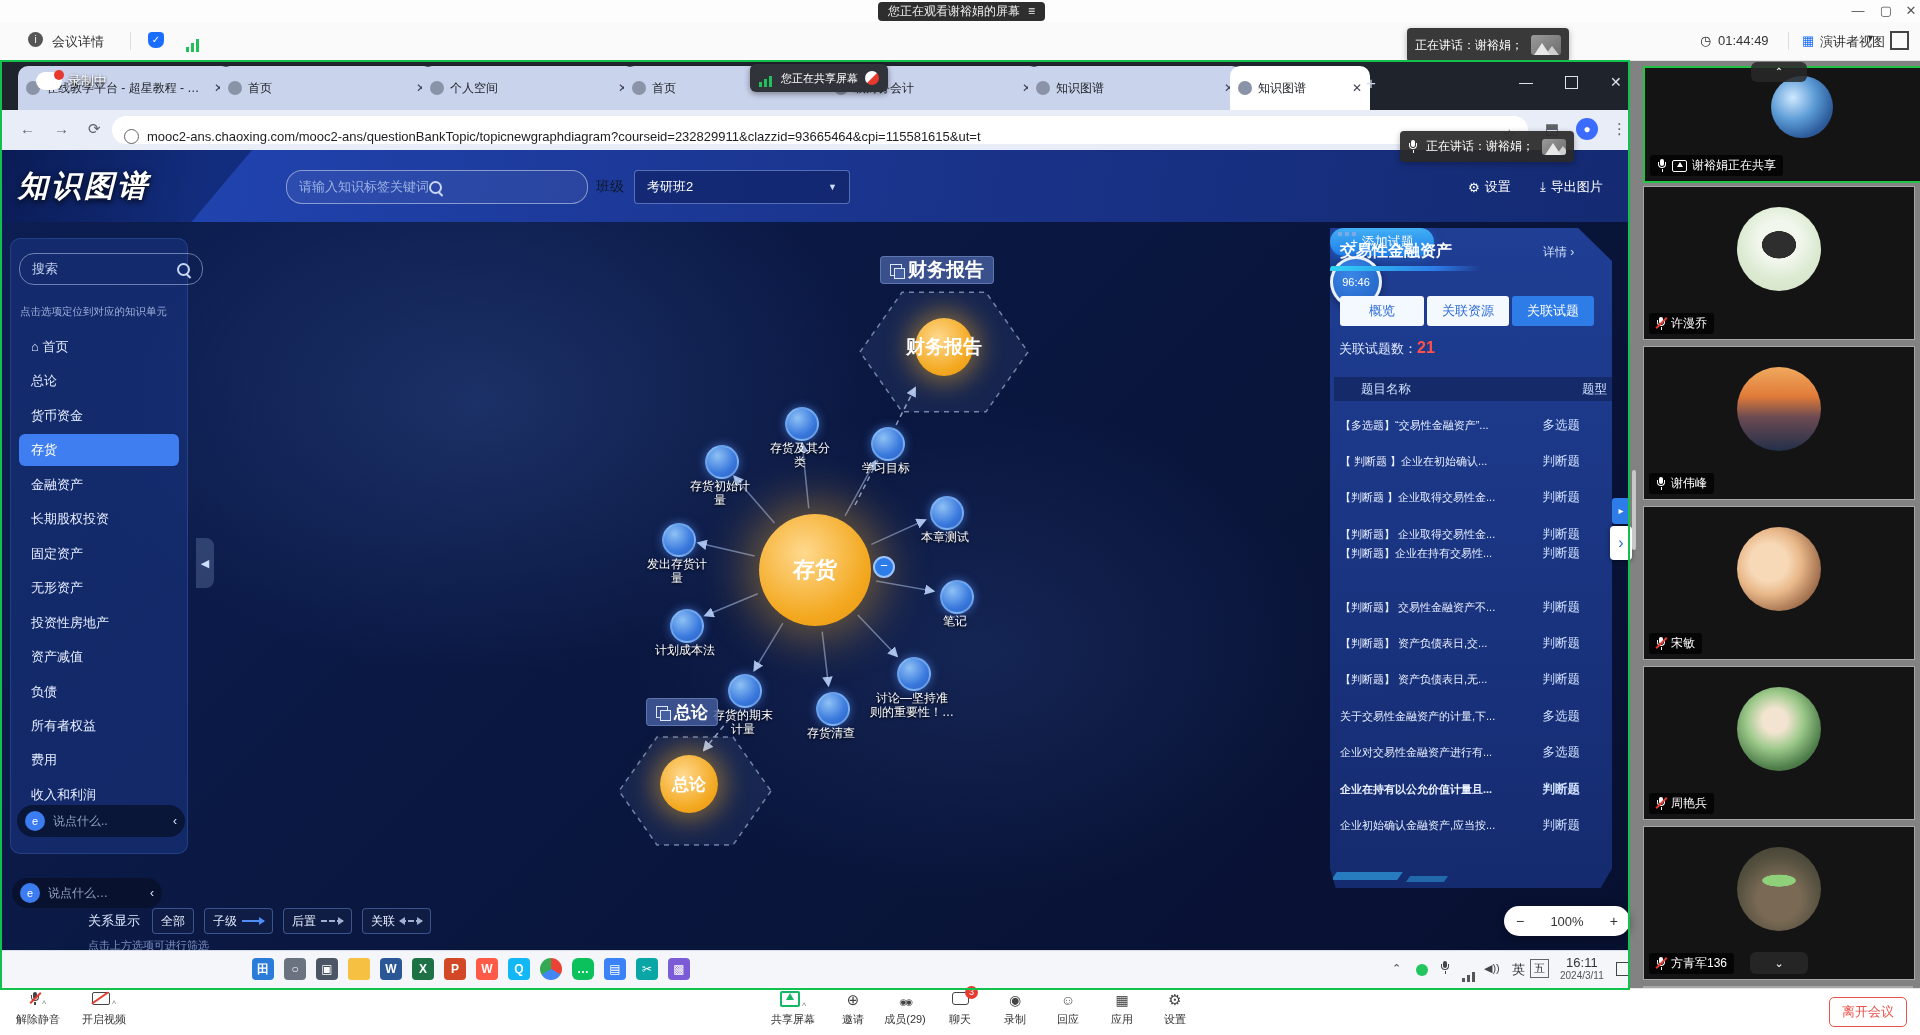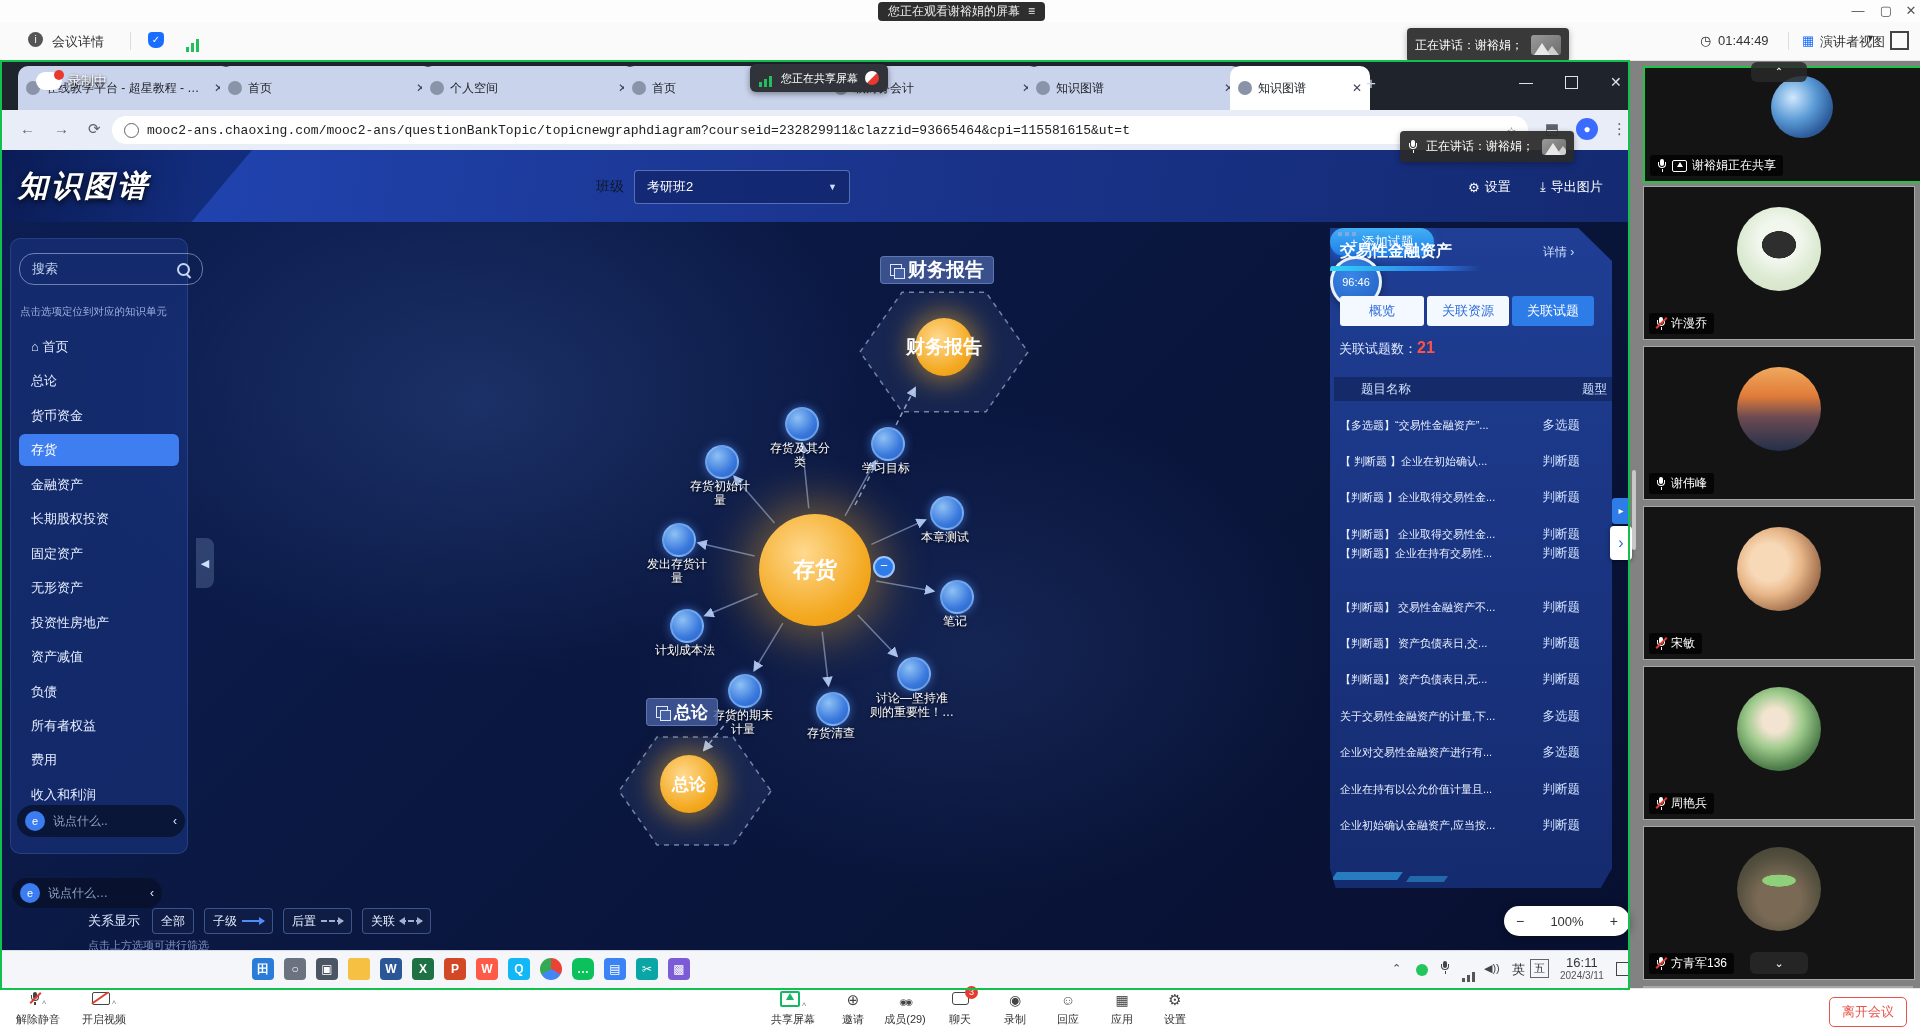--- a/index.html
+++ b/index.html
@@ -31,21 +31,21 @@
   .tabstrip{left:0;top:60px;width:1630px;height:50px;background:#1f232b;}
   .tab{top:66px;height:44px;background:#c9d3ec;border-radius:10px 10px 0 0;display:flex;
     align-items:center;padding:0 8px;gap:6px;}
   .tab.active{background:#ffffff;}
   .tab .fav{width:14px;height:14px;border-radius:50%;background:#8b93a8;flex:none;}
   .tab .t{font-size:12px;color:#1d2026;white-space:nowrap;overflow:hidden;text-overflow:ellipsis;flex:1;}
   .tab .x{font-size:12px;color:#445;flex:none;}
   .urlrow{left:0;top:110px;width:1630px;height:40px;background:#e9edf8;}
   .nav-ic{font-size:15px;color:#5f6368;top:120px;}
   .urlpill{left:112px;top:116px;width:1392px;height:28px;background:#fff;border-radius:14px;
-    display:flex;align-items:center;padding:0 12px;gap:8px;font-family:Liberation Mono, monospace;}
+    display:flex;align-items:flex-end;padding:0 12px;gap:8px;}
   .urlpill .site{width:13px;height:13px;border-radius:50%;border:1.5px solid #5f6368;flex:none;}
   .urlpill .u{font-size:13px;color:#202124;white-space:nowrap;overflow:hidden;flex:1;}
   
   .kghead{left:0;top:150px;width:1630px;height:72px;
     background:linear-gradient(100deg,#2247b8,#1a348c 55%,#142a72);}
   .kglogo{left:0;top:150px;width:252px;height:72px;
     background:linear-gradient(100deg,#0a1c55,#132d7e 80%);
     clip-path:polygon(0 0,100% 0,76% 100%,0 100%);}
   .kglogo span{position:absolute;left:18px;top:16px;font-size:30px;font-weight:bold;
     font-style:italic;color:#fff;letter-spacing:3px;text-shadow:0 2px 6px #000;}
@@ -273,20 +273,24 @@
     <span style="color:#5f6368;font-size:15px">☆</span>
   </div>
   <div class="abs nav-ic" style="left:1545px">⬒</div>
   <div class="abs" style="left:1576px;top:118px;width:22px;height:22px;border-radius:50%;background:#3b6cff;color:#fff;font-size:12px;text-align:center;line-height:22px">●</div>
   <div class="abs nav-ic" style="left:1612px">⋮</div>
 
   <div class="abs kghead"></div>
   <div class="abs kglogo">
       <span>知识图谱</span>
     </div>
+  <div class="abs kgsearch">
+    <span>请输入知识标签关键词</span>
+    <span class="mag"></span>
+  </div>
   <div class="abs" style="left:596px;top:178px;color:#0f172a;font-size:14px">班级</div>
   <div class="abs kgsel">
     <span>考研班2</span>
     <span style="font-size:9px;color:#cfe0ff">▼</span>
   </div>
   <div class="abs kghead-btn" style="left:1468px">
     <span>⚙</span>
       <span>设置</span>
   </div>
   <div class="abs kghead-btn" style="left:1540px">
@@ -502,21 +506,21 @@
         <span class="t2" style="margin-right: 22px;">判断题</span>
       </div>
       <div class="rp-row" style="position: absolute; top: 471.2px;">
         <span class="t1">关于交易性金融资产的计量,下...</span>
         <span class="t2" style="margin-right: 22px;">多选题</span>
       </div>
       <div class="rp-row" style="position: absolute; top: 507.6px;">
         <span class="t1">企业对交易性金融资产进行有...</span>
         <span class="t2" style="margin-right: 22px;">多选题</span>
       </div>
-      <div class="rp-row" style="position: absolute; top: 544px;">
+      <div class="rp-row" style="position: absolute; top: 544px; font-weight: bold;">
         <span class="t1">企业在持有以公允价值计量且...</span>
         <span class="t2" style="margin-right: 22px;">判断题</span>
       </div>
       <div class="rp-row" style="position: absolute; top: 580.4px;">
         <span class="t1">企业初始确认金融资产,应当按...</span>
         <span class="t2" style="margin-right: 22px;">判断题</span>
       </div>
     </div>
   <div class="abs expchip-b">▸</div>
   <div class="abs expchip-w">›</div>

